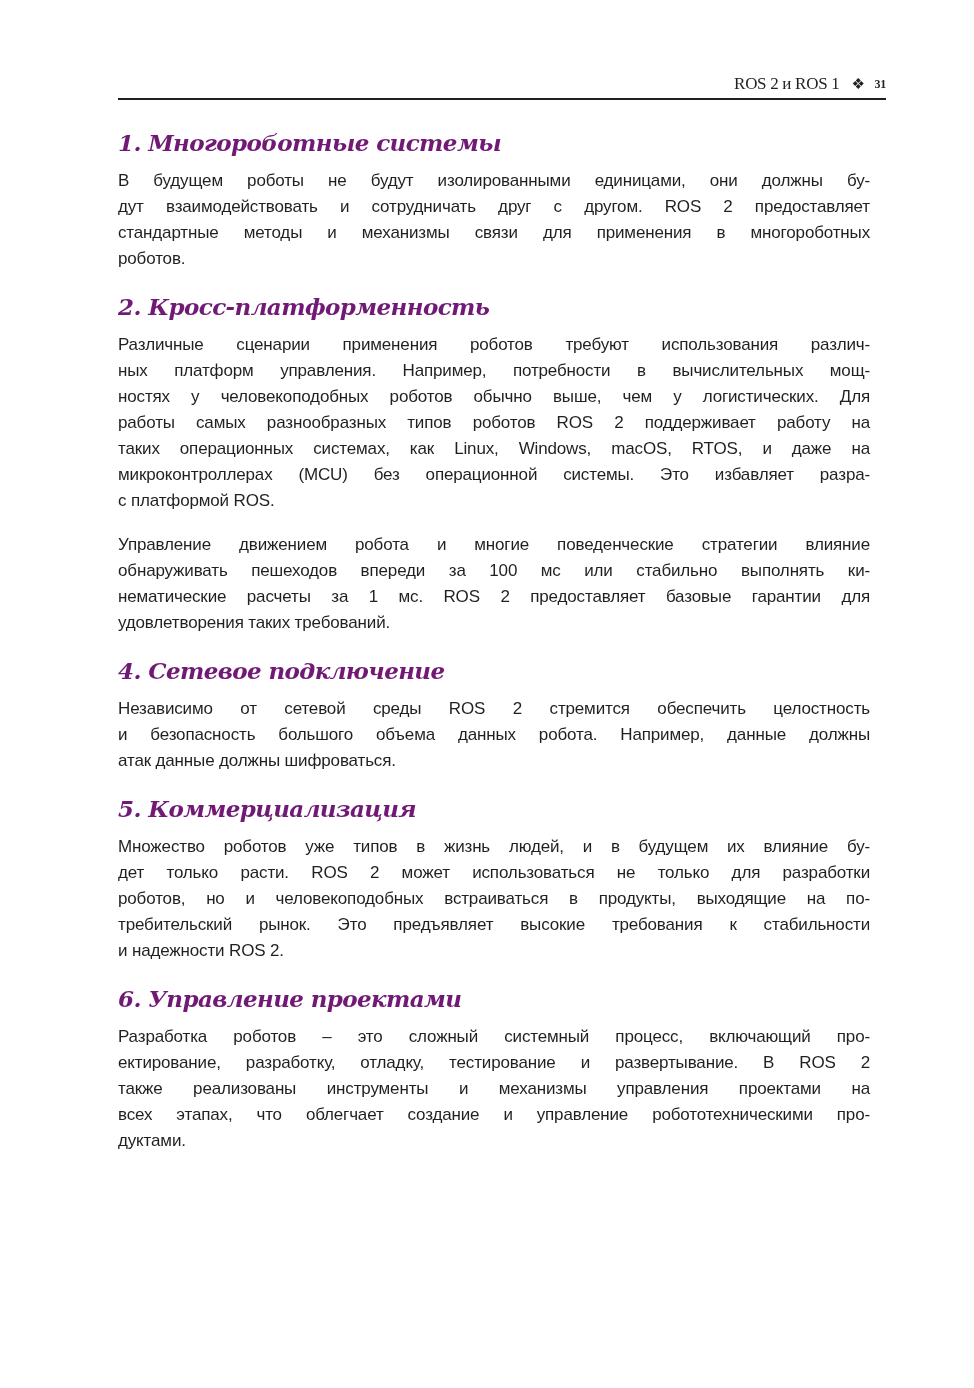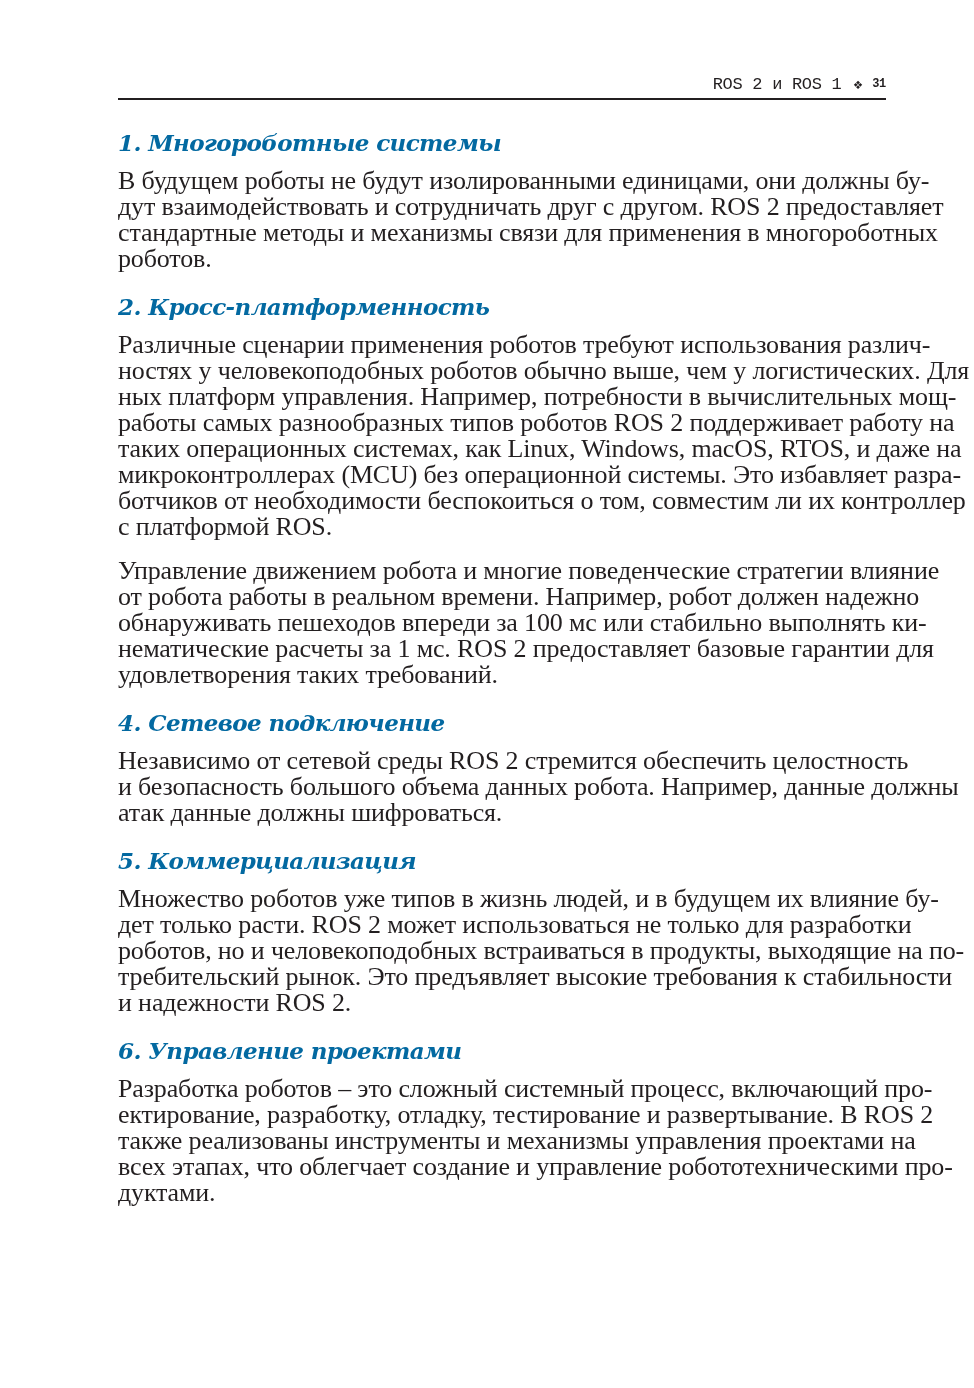--- a/index.html
+++ b/index.html
@@ -21,21 +21,21 @@
       width: 768px;
     }
     .running-header {
       position: absolute;
       top: 70px;
       right: 0;
       height: 28px;
       display: flex;
       align-items: center;
       justify-content: flex-end;
-      font-family: Liberation Mono, monospace;
+      font-family: Liberation Serif, serif;
       font-size: 17px;
       color: #231f20;
       letter-spacing: -0.3px;
     }
     .running-header .sep {
       margin: 0 10px 0 12px;
       font-size: 15px;
     }
     .running-header .page-num {
       font-weight: bold;
@@ -56,26 +56,26 @@
       width: 768px;
     }
     .section h2 {
       margin: 0 0 8px 0;
       font-family: "DejaVu Serif", serif;
       font-style: italic;
       font-weight: bold;
       font-size: 23px;
       line-height: 34px;
       letter-spacing: -0.6px;
-      color: #0369a1;
+      color: #701a75;
     }
     .section p {
       margin: 0 16px 18px 0;
-      font-family: Liberation Serif, serif;
-      font-size: 26px;
+      font-family: Liberation Sans, sans-serif;
+      font-size: 17px;
       line-height: 26px;
       text-align: justify;
       text-align-last: left;
       hyphens: manual;
       color: #231f20;
       letter-spacing: -0.15px;
     }
     .section p .line {
       display: block;
       text-align: justify;
@@ -108,34 +108,32 @@
         <span class="line">дут взаимодействовать и сотрудничать друг с другом. ROS 2 предоставляет</span>
         <span class="line">стандартные методы и механизмы связи для применения в многороботных</span>
         <span class="line last">роботов.</span>
       </p>
     </div>
 
     <div class="section">
       <h2>2. Кросс-платформенность</h2>
       <p>
         <span class="line">Различные сценарии применения роботов требуют использования различ-</span>
+        <span class="line">ных платформ управления. Например, потребности в вычислительных мощ-</span>
         <span class="line">ностях у человекоподобных роботов обычно выше, чем у логистических. Для</span>
-        <span class="line">ных платформ управления. Например, потребности в вычислительных мощ-</span>
         <span class="line">работы самых разнообразных типов роботов ROS 2 поддерживает работу на</span>
         <span class="line">таких операционных системах, как Linux, Windows, macOS, RTOS, и даже на</span>
         <span class="line">микроконтроллерах (MCU) без операционной системы. Это избавляет разра-</span>
-        <span class="line">ботчиков от необходимости беспокоиться о том, совместим ли их контроллер</span>
         <span class="line last">с платформой ROS.</span>
       </p>
     </div>
 
     <div class="section">
       <p>
         <span class="line">Управление движением робота и многие поведенческие стратегии влияние</span>
-        <span class="line">от робота работы в реальном времени. Например, робот должен надежно</span>
         <span class="line">обнаруживать пешеходов впереди за 100 мс или стабильно выполнять ки-</span>
         <span class="line">нематические расчеты за 1 мс. ROS 2 предоставляет базовые гарантии для</span>
         <span class="line last">удовлетворения таких требований.</span>
       </p>
     </div>
 
     <div class="section">
       <h2>4. Сетевое подключение</h2>
       <p>
         <span class="line">Независимо от сетевой среды ROS 2 стремится обеспечить целостность</span>

